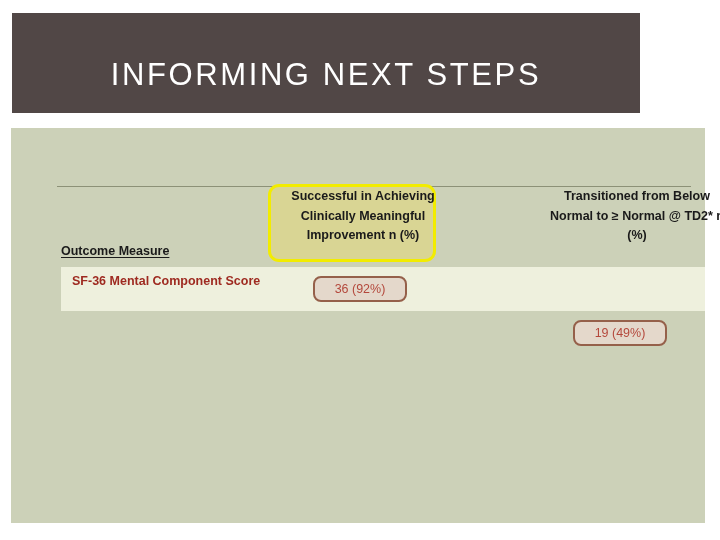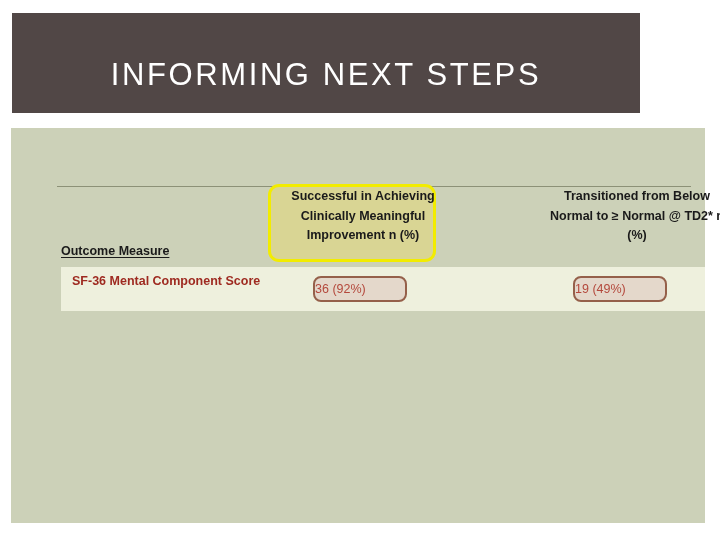--- a/index.html
+++ b/index.html
@@ -144,23 +144,24 @@
     width: 94px;
     height: 26px;
     box-sizing: border-box;
     background: #e4d8cb;
     border: 2px solid #95604a;
     border-radius: 8px;
     color: #b4483c;
     font-size: 12.5px;
     font-weight: normal;
     line-height: 22px;
+    text-align: center;
   }
   #pill-col1 { left: 252px; }
-  #pill-col2 { left: 512px; }
+  #pill-col2 { left: 512px; margin-top: 44px; }
 </style>
 </head>
 <body>
 
 <div id="slide">
 
   <div id="title-banner">
     <div id="title-text">INFORMING NEXT STEPS</div>
   </div>
 

